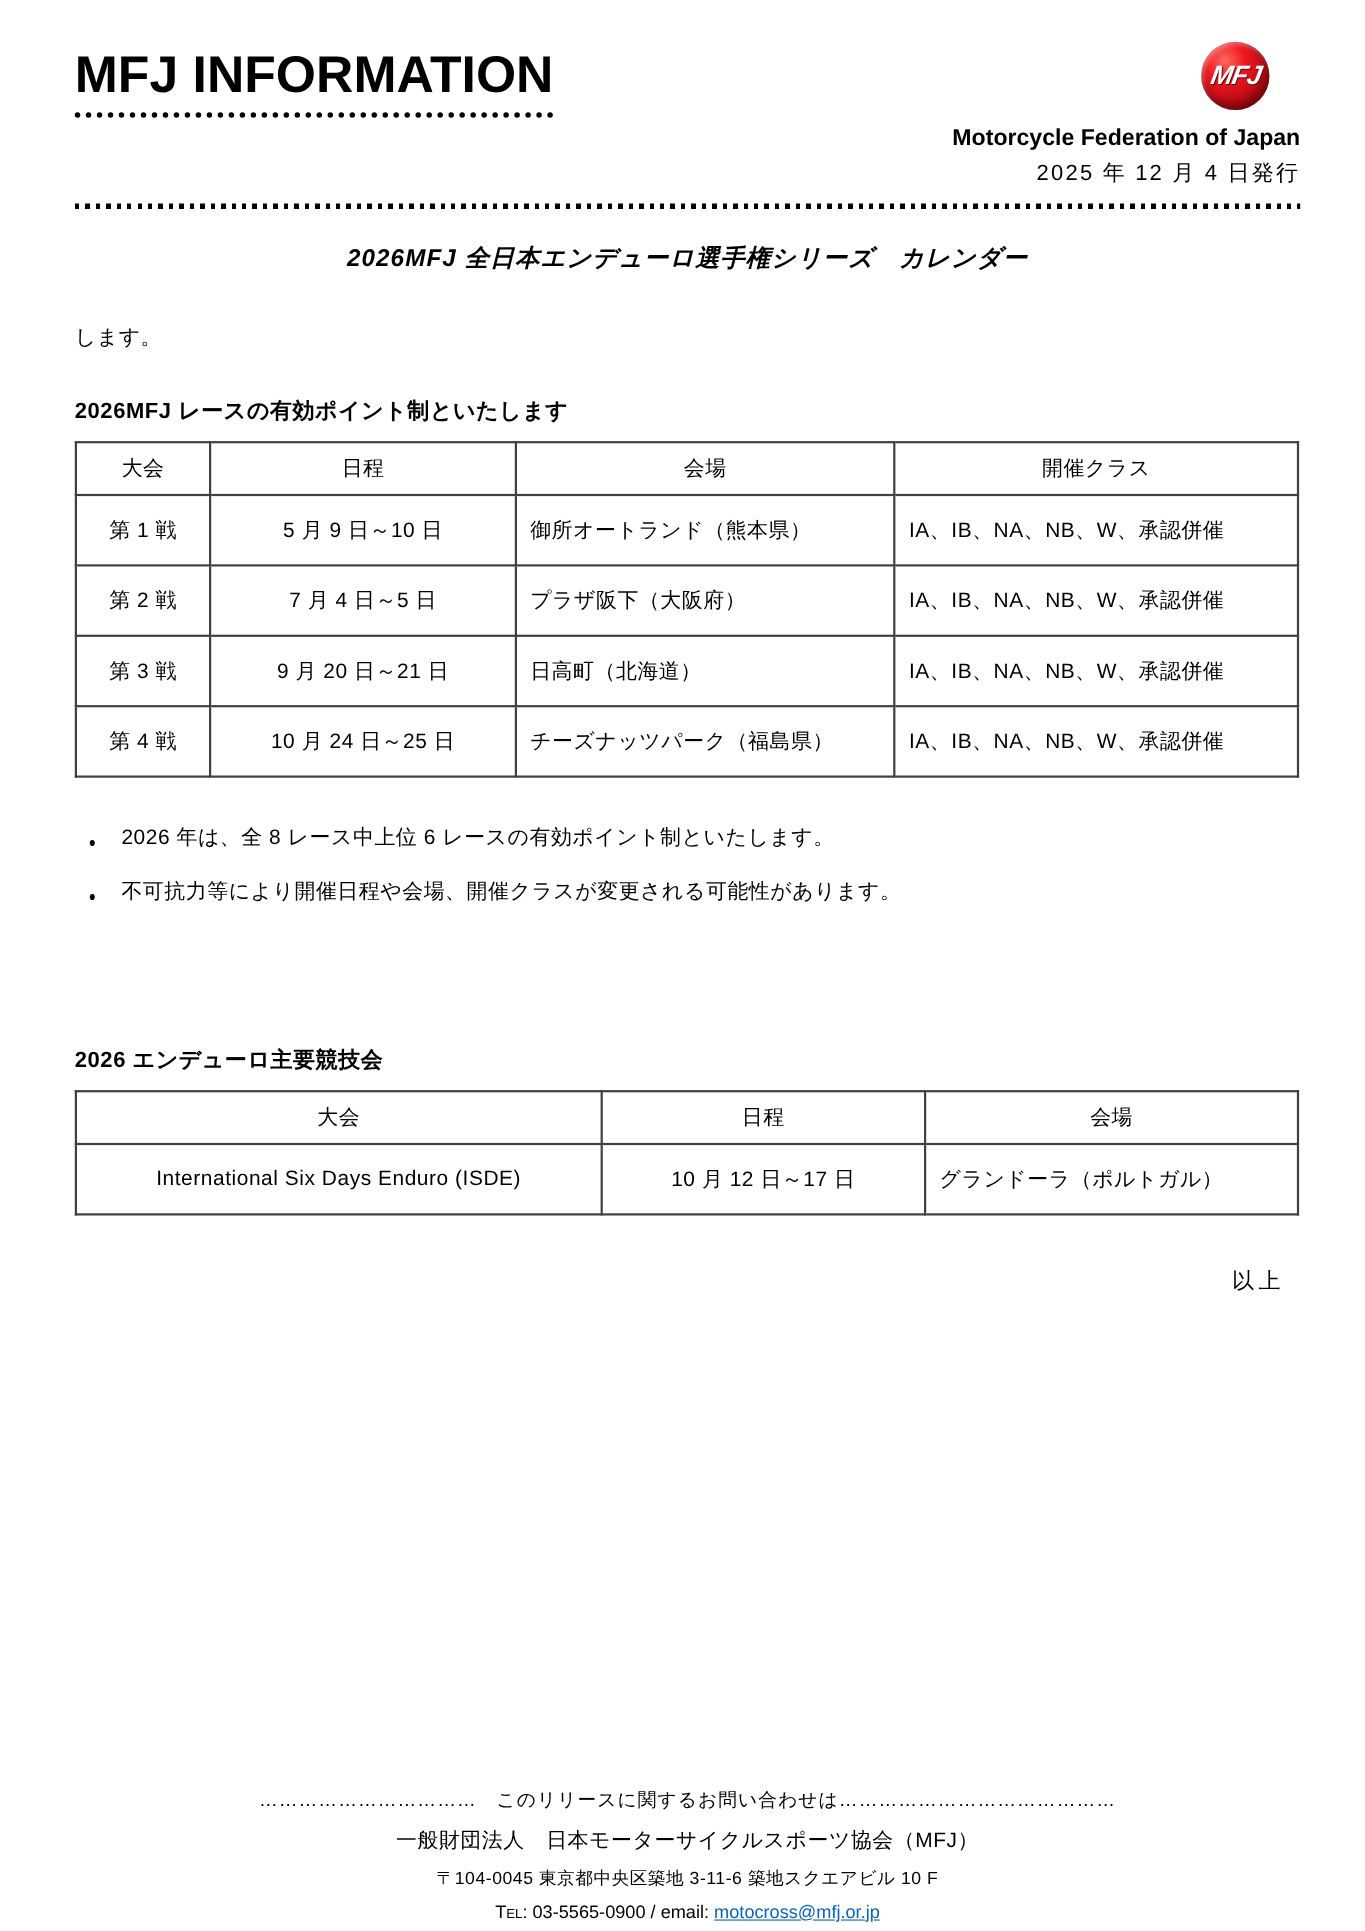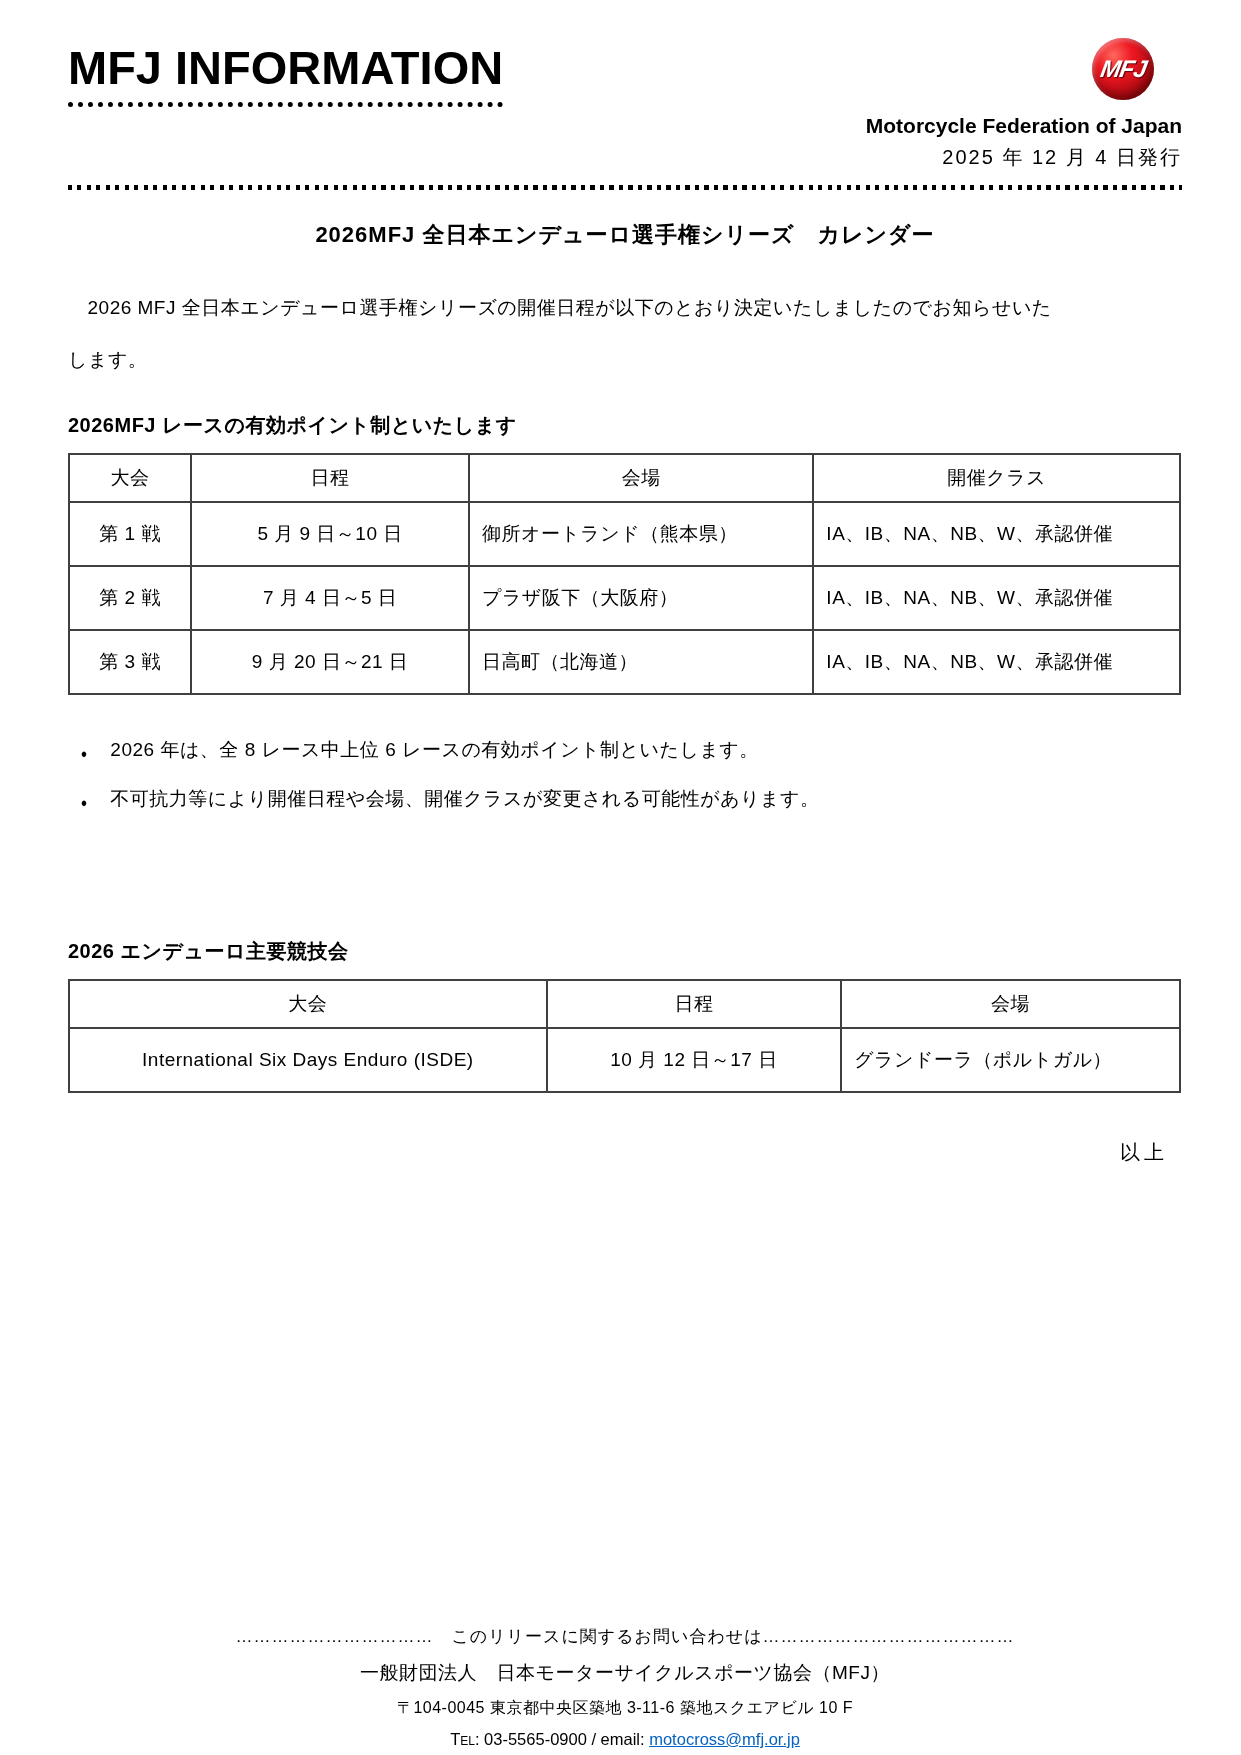--- a/index.html
+++ b/index.html
@@ -31,21 +31,21 @@
   }
   .org-en { font-size:21px; font-weight:bold; white-space:nowrap; }
   .issue-date { font-size:20px; margin-top:6px; letter-spacing:2px; white-space:nowrap; }
 
   .dot-sep {
     margin-top:14px; height:5px;
     background:repeating-linear-gradient(to right, #000 0 4px, transparent 4px 9.5px);
   }
 
   
-  .doc-title { text-align:center; font-size:22px; font-weight:bold; margin-top:30px; letter-spacing:1px; }
+  .doc-title { text-align:center; font-size:22px; font-weight:bold; margin-top:30px; letter-spacing:1px;font-style:italic; }
   .intro { margin-top:32px; font-size:19px; letter-spacing:.5px; }
   .intro-line { line-height:52px; }
 
   .sec-heading { font-size:20px; font-weight:bold; margin-top:26px; letter-spacing:.5px; }
 
   
   table { border-collapse:collapse; width:1113px; margin-top:14px; table-layout:fixed; }
   th, td { border:2px solid #404040; font-weight:normal; font-size:19px; letter-spacing:.5px; }
   th { height:48px; text-align:center; }
   td { height:64px; }
@@ -86,21 +86,20 @@
       <div class="org-en">Motorcycle Federation of Japan</div>
       <div class="issue-date">2025 年 12 月 4 日発行</div>
     </div>
   </div>
 
   <div class="dot-sep"></div>
 
   <div class="doc-title">2026MFJ 全日本エンデューロ選手権シリーズ　カレンダー</div>
 
   <div class="intro">
-    <div class="intro-line">　2026 MFJ 全日本エンデューロ選手権シリーズの開催日程が以下のとおり決定いたしましたのでお知らせいた</div>
     <div class="intro-line">します。</div>
   </div>
 
   <div class="sec-heading">2026MFJ レースの有効ポイント制といたします</div>
 
   <table class="t1">
     <colgroup>
         <col class="c1">
         <col class="c2">
         <col class="c3">
@@ -122,20 +121,26 @@
     <tr>
       <td class="center">第 2 戦</td>
       <td class="center">7 月 4 日～5 日</td>
       <td class="left">プラザ阪下（大阪府）</td>
       <td class="left">IA、IB、NA、NB、W、承認併催</td>
     </tr>
     <tr>
       <td class="center">第 3 戦</td>
       <td class="center">9 月 20 日～21 日</td>
       <td class="left">日高町（北海道）</td>
+      <td class="left">IA、IB、NA、NB、W、承認併催</td>
+    </tr>
+    <tr>
+      <td class="center">第 4 戦</td>
+      <td class="center">10 月 24 日～25 日</td>
+      <td class="left">チーズナッツパーク（福島県）</td>
       <td class="left">IA、IB、NA、NB、W、承認併催</td>
     </tr>
   </tbody>
     </table>
 
   <ul class="notes">
     <li class="note">
       <span class="bullet">●</span>
       <span>2026 年は、全 8 レース中上位 6 レースの有効ポイント制といたします。</span>
     </li>

